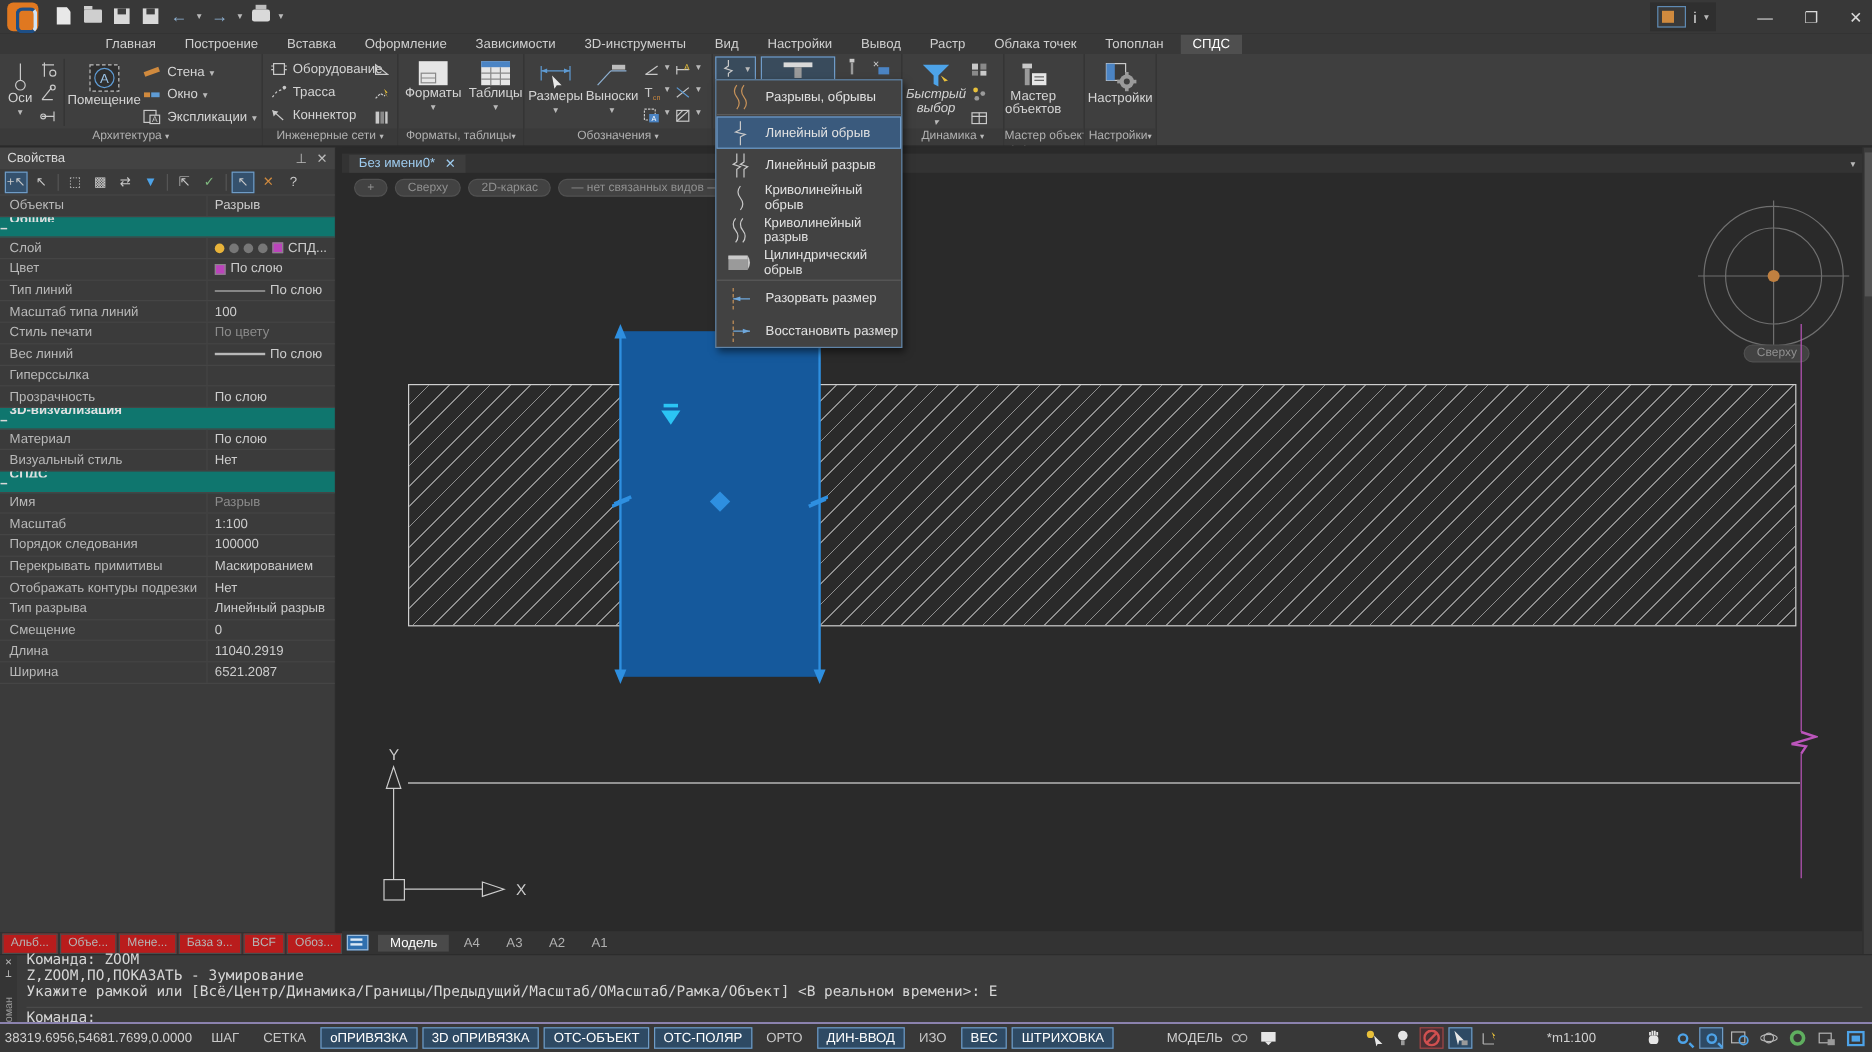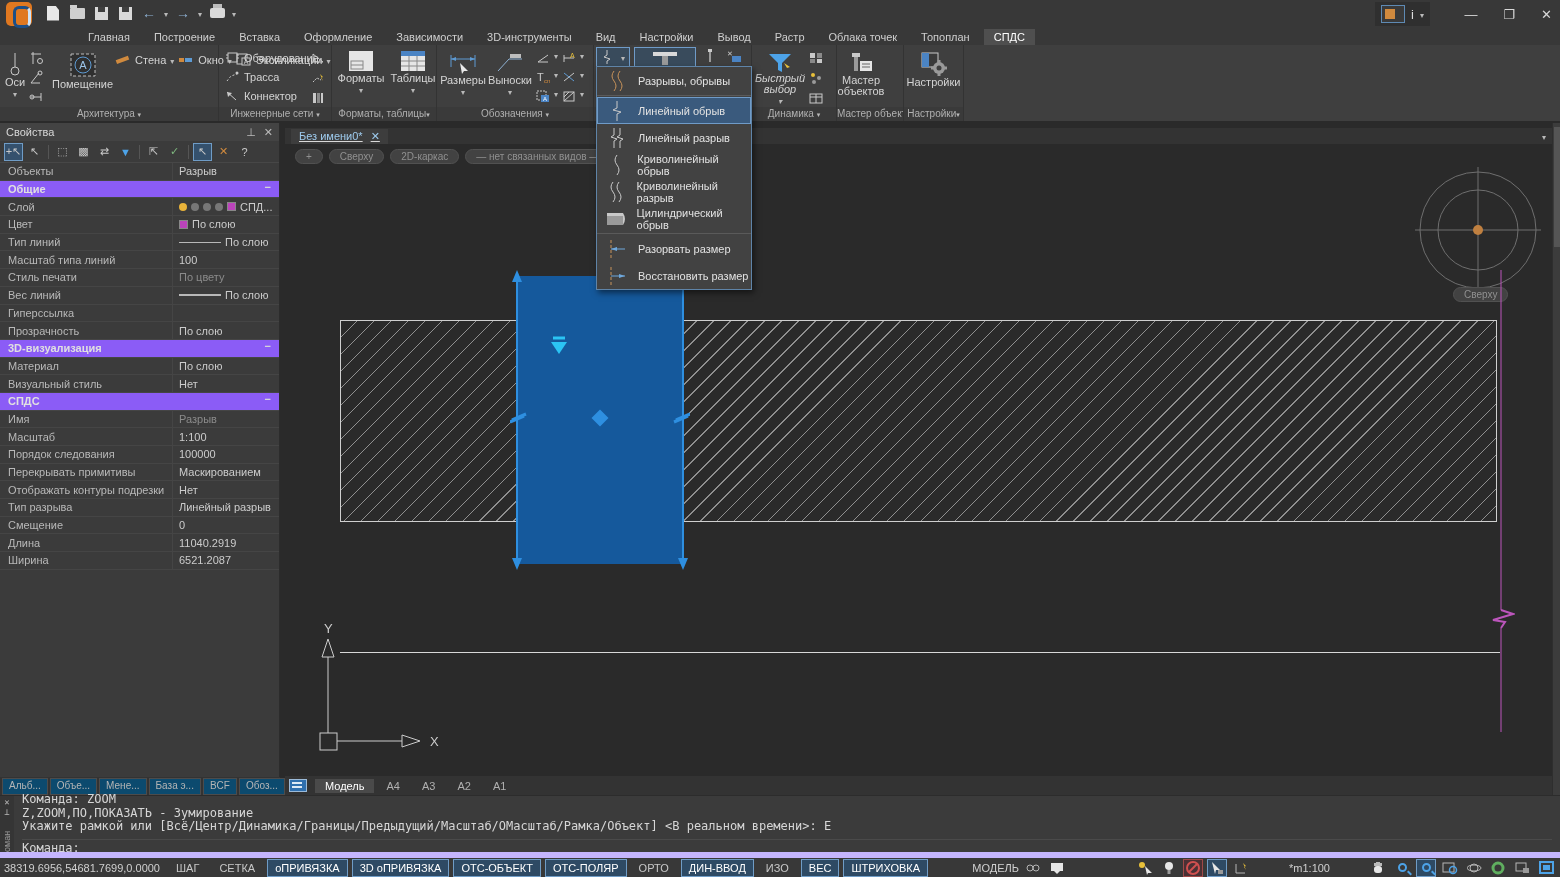--- a/index.html
+++ b/index.html
@@ -48,36 +48,36 @@
   #props { position:absolute; left:0; top:123px; width:280px; height:654px; background:#3b3b3b; border-right:1px solid #2c2c2c; }
   #props-header { height:18px; background:#434343; display:flex; align-items:center; padding:0 6px; color:#d8d8d8; }
   #props-header .sp { flex:1; }
   #props-toolbar { height:22px; display:flex; align-items:center; gap:2px; padding:0 4px; border-bottom:1px solid #474747; }
   .ptool { width:19px; height:18px; display:flex; align-items:center; justify-content:center; color:#c9c9c9; font-size:11px; }
   .ptool.on { background:#35516d; border:1px solid #6f9cc6; }
   .psep { width:1px; height:14px; background:#555; margin:0 2px; }
   .prow { height:17.7px; display:flex; border-bottom:1px solid #454545; }
   .prow .pl { width:173px; padding-left:8px; color:#b9b9b9; display:flex; align-items:center; border-right:1px solid #454545; overflow:hidden; white-space:nowrap; }
   .prow .pv { flex:1; padding-left:6px; color:#cccccc; display:flex; align-items:center; gap:4px; overflow:hidden; white-space:nowrap; }
-  .prow.hdr { background:#8b5cf6; }
+  .prow.hdr { background:#0f766e;flex-direction:column; }
   .prow.hdr .pl { width:auto; flex:1; color:#e0e0e0; font-weight:bold; border-right:none; }
   .collapse { margin-right:8px; color:#d8d8d8; font-weight:bold; }
   .collapse::after{ content:"−"; }
   .gray { color:#8b8b8b !important; }
   .swatch { width:9px; height:9px; background:#bb44bb; border:1px solid #888; display:inline-block; }
   .lineglyph { width:42px; height:1px; background:#b8b8b8; display:inline-block; }
   .dot { width:8px; height:8px; border-radius:50%; display:inline-block; }
   
   #panel-tabs { position:absolute; left:0; top:777px; width:280px; height:18px; background:#333; display:flex; gap:2px; padding:1px 2px 0 2px; }
-  .ptab { background:#0c4a6e; border:1px solid #4c4c4c; color:#b5b5b5; padding:1px 6px; font-size:10px; white-space:nowrap; }
+  .ptab { background:#b91c1c; border:1px solid #4c4c4c; color:#b5b5b5; padding:1px 6px; font-size:10px; white-space:nowrap; }
   .ptab.active { background:#5a5a5a; color:#fff; }
   
   #canvas { position:absolute; left:285px; top:123px; width:1267px; height:672px; background:#2a2a2a; }
   #doctabs { position:absolute; left:0; top:5px; width:100%; height:16px; background:#333; display:flex; align-items:flex-end; }
-  .dtab { background:#3d3d3d; color:#d9d9d9; padding:1px 8px; display:flex; gap:8px; margin-left:6px;text-decoration:underline; }
+  .dtab { background:#3d3d3d; color:#d9d9d9; padding:1px 8px; display:flex; gap:8px; margin-left:6px; }
   #doctab-overflow { position:absolute; right:6px; bottom:2px; }
   .pill { background:#424242; border:1px solid #515151; color:#909090; border-radius:8px; padding:1px 10px; font-size:10px; }
   #pills { position:absolute; left:10px; top:26px; display:flex; gap:6px; }
   #compass { position:absolute; left:1128px; top:42px; }
   #compass-label { position:absolute; left:1168px; top:164px; }
   #ucs { position:absolute; left:25px; top:498px; }
   .hatchrect { position:absolute; left:55px; top:197px; width:1157px; height:202px; border:1px solid #cfcfcf;
     background:repeating-linear-gradient(135deg, rgba(0,0,0,0) 0px, rgba(0,0,0,0) 11px, #8f8f8f 11px, #8f8f8f 12px); }
   #hline { position:absolute; left:55px; top:529px; width:1160px; height:1px; background:#d8d8d8; }
   #blue-break { position:absolute; left:225px; top:147px; }
@@ -89,21 +89,21 @@
   .layersicon::after{ content:""; position:absolute; left:2px; top:2px; width:10px; height:2px; background:#dce9f5; box-shadow:0 4px 0 #dce9f5; }
   #vscroll { position:absolute; left:1552px; top:123px; width:8px; height:672px; background:#3c3c3c; border-left:1px solid #2e2e2e; }
   #vscroll .thumb { position:absolute; left:1px; top:4px; width:6px; height:120px; background:#555; }
   
   #cmd { position:absolute; left:0; top:795px; width:1560px; height:57px; background:#3b3b3b; border-top:1px solid #2c2c2c; font-family:"DejaVu Sans Mono", monospace; font-size:12px; color:#d6d6d6; }
   #cmd-side { position:absolute; left:0; top:0; width:14px; height:57px; background:#353535; display:flex; flex-direction:column; align-items:center; padding-top:1px; color:#b5b5b5; }
   #cmd-side .vtxt { margin-top:10px; transform:rotate(-90deg) translateX(-12px); font-size:9px; color:#9a9a9a; font-family:"Liberation Sans",sans-serif; }
   #cmd-hist { position:absolute; left:22px; top:-3px; width:1530px; height:42px; overflow:hidden; line-height:13.5px; white-space:pre; }
   #cmd-input { position:absolute; left:22px; top:43px; width:1530px; border-top:1px solid #4a4a4a; padding-top:1px; }
   
-  #status { position:absolute; left:0; top:852px; width:1560px; height:25px; background:#383838; border-top:6px solid #c4b5fd; display:flex; align-items:center; gap:4px; padding:0 4px; }
+  #status { position:absolute; left:0; top:852px; width:1560px; height:25px; background:#383838; border-top:1px solid #c4b5fd; display:flex; align-items:center; gap:4px; padding:0 4px; }
   #coords { color:#d0d0d0; width:160px; font-size:11px; }
   .toggle { height:18px; display:flex; align-items:center; padding:0 7px; color:#c8c8c8; border:1px solid transparent; white-space:nowrap; }
   .toggle.on { background:#2e4a64; border-color:#6f9cc6; color:#ffffff; }
   .sticon { width:20px; height:18px; display:flex; align-items:center; justify-content:center; }
   .sticon.bon { background:#2e4a64; border:1px solid #6f9cc6; }
   .sticon.boff { background:#4a3034; border:1px solid #a04848; }
   .mag { width:9px; height:9px; border:2px solid #4da3e8; border-radius:50%; position:relative; }
   .mag::after { content:""; position:absolute; left:7px; top:7px; width:5px; height:2px; background:#4da3e8; transform:rotate(45deg); }
 </style>
 </head>
@@ -202,21 +202,21 @@
       </div>
       <div style="width:1px;background:#333;margin:2px 3px;height:56px;"></div>
       <div class="bigbtn" style="width:62px;">
         <svg width="30" height="28">
             <rect x="3" y="3" width="24" height="22" fill="#2f2f2f" stroke="#bdbdbd" stroke-dasharray="3 2"></rect>
             <circle cx="15" cy="14" r="8" fill="none" stroke="#5e9bd4"></circle>
             <text x="15" y="18" text-anchor="middle" fill="#9cc4e8" font-size="11">A</text>
           </svg>
         <span>Помещение</span>
       </div>
-      <div style="display:flex;padding-top:3px;">
+      <div style="display:flex;flex-direction:column;padding-top:3px;">
         <div class="rowbtn">
           <svg width="16" height="12">
               <rect x="1" y="4" width="13" height="4" transform="rotate(-20 7 6)" fill="#d08a3e"></rect>
             </svg>
           <span>Стена</span>
             <span class="caret"></span>
         </div>
         <div class="rowbtn">
           <svg width="16" height="12">
               <rect x="1" y="4" width="5" height="4" fill="#d08a3e"></rect>

